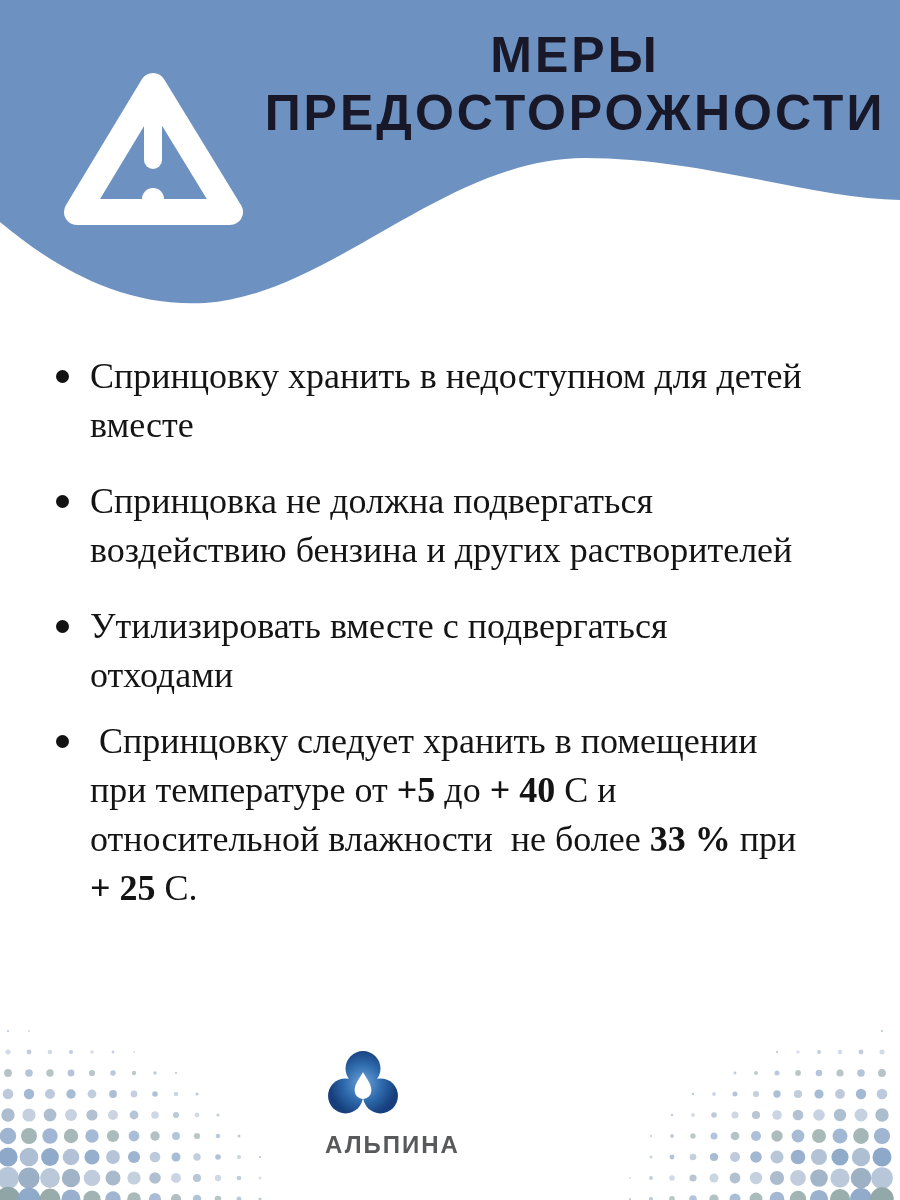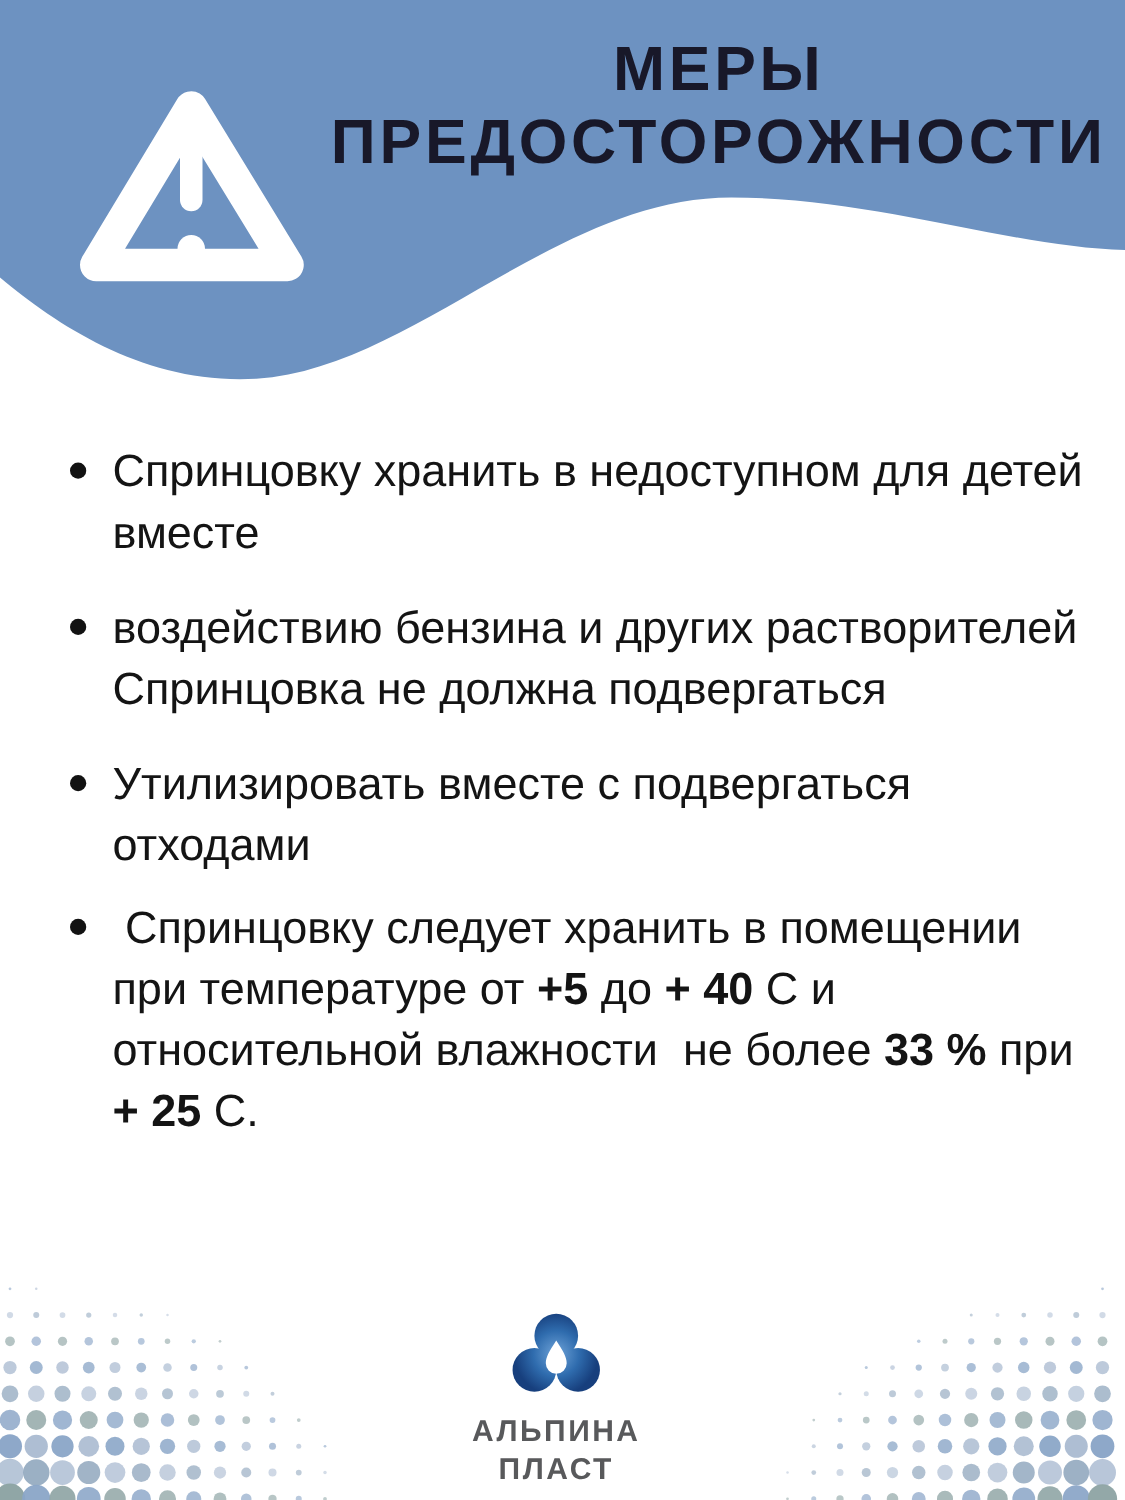--- a/index.html
+++ b/index.html
@@ -12,31 +12,31 @@
   
   .warn{position:absolute;left:56px;top:60px;width:195px;height:205px;display:block;}
 
   
   .title{position:absolute;left:230px;top:26px;width:690px;text-align:center;
          color:var(--title-color);font-size:50px;font-weight:700;line-height:58px;letter-spacing:3px;}
 
   
   .bullets{position:absolute;left:56px;top:352px;width:820px;margin:0;padding:0;list-style:none;
            color:var(--body-color);font-size:36px;line-height:49px;}
-  .bullets .item{display:flex;gap:21px;margin-bottom:27px;}
+  .bullets .item{display:flex;gap:21px;margin-bottom:27px;font-family:Liberation Serif, serif;}
   .bullets .item:nth-child(3){margin-bottom:17px;}
   .bullets .dot{flex:none;width:13px;height:13px;border-radius:50%;background:#121212;margin-top:18px;}
   .bullets .line{white-space:pre;}
   .bullets .b{font-weight:700;}
 
   
   .halftone{position:absolute;top:1025px;width:320px;height:175px;display:block;}
   .halftone.left{left:0;}
   .halftone.right{right:0;}
-  .logo{position:absolute;left:345px;top:1048px;width:200px;text-align:center;}
+  .logo{position:absolute;left:325px;top:1048px;width:200px;text-align:left;}
   .logo-mark{width:76px;height:70px;display:inline-block;}
   .logo-text{margin-top:8px;color:var(--logo-text-color);font-size:24px;font-weight:700;
              letter-spacing:2px;line-height:30px;}
 </style>
 </head>
 <body>
 
 <div class="page">
 
   <svg class="wave" viewBox="0 0 900 320" preserveAspectRatio="none" aria-hidden="true">
@@ -58,22 +58,22 @@
       <li class="item">
         <span class="dot"></span>
         <div>
           <div class="line"><span>Спринцовку хранить в недоступном для детей</span></div>
           <div class="line"><span>вместе</span></div>
         </div>
       </li>
       <li class="item">
         <span class="dot"></span>
         <div>
+          <div class="line"><span>Спринцовка не должна подвергаться</span></div>
           <div class="line"><span>воздействию бензина и других растворителей</span></div>
-          <div class="line"><span>Спринцовка не должна подвергаться</span></div>
         </div>
       </li>
       <li class="item">
         <span class="dot"></span>
         <div>
           <div class="line"><span>Утилизировать вместе с подвергаться</span></div>
           <div class="line"><span>отходами</span></div>
         </div>
       </li>
       <li class="item">
@@ -281,17 +281,16 @@
         <circle cx="50" cy="27" r="23"></circle>
         <circle cx="27" cy="63" r="23"></circle>
         <circle cx="73" cy="63" r="23"></circle>
         <polygon points="50,27 27,63 73,63"></polygon>
         <polygon points="50,14 8,68 92,68" fill="url(#lg)" opacity="0"></polygon>
       </g>
       <path d="M50,32 C57,43 61,49 61,56 A11,11 0 1 1 39,56 C39,49 43,43 50,32 Z" fill="#ffffff"></path>
     </svg>
     <div class="logo-text">
       <div>АЛЬПИНА</div>
-      <div>ПЛАСТ</div>
     </div>
   </div>
 
 </div>
 
 </body></html>

